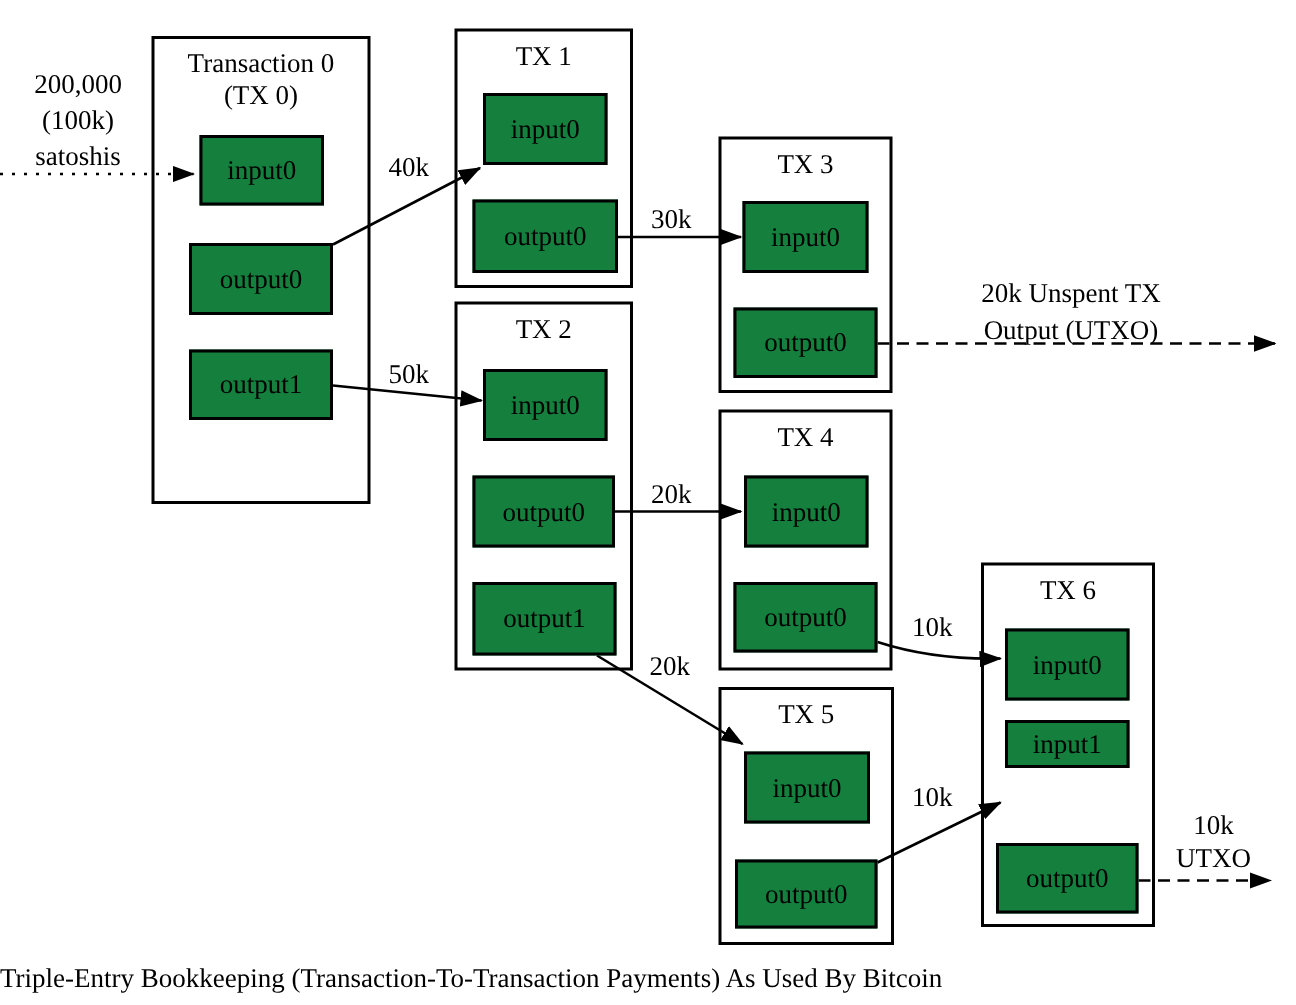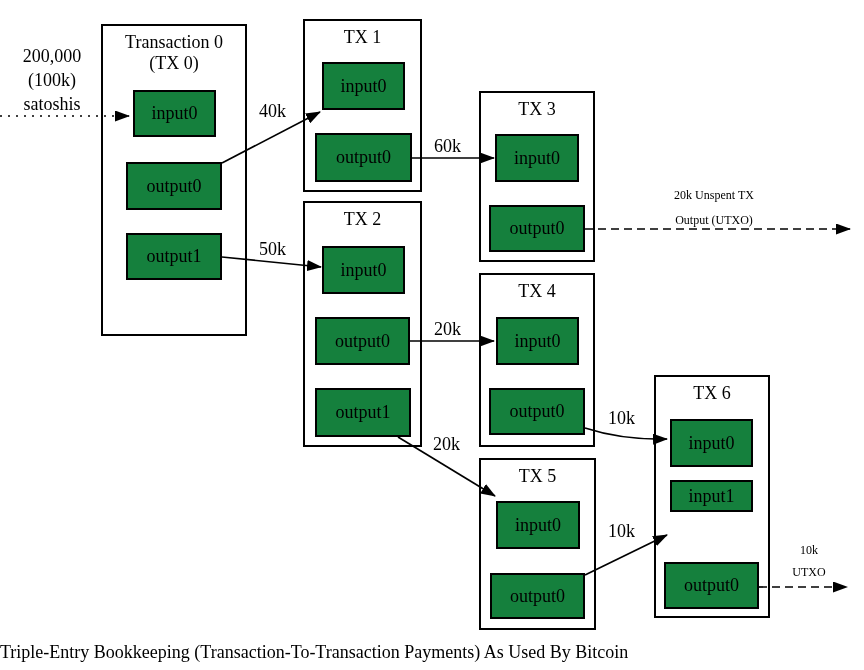--- a/index.html
+++ b/index.html
@@ -14,21 +14,21 @@
     position:absolute; border:2px solid #000; background:transparent;
     box-sizing:border-box;
   }
   .tx-title { text-align:center; font-size:18px; line-height:21px; padding-top:6px; }
   .slot {
     position:absolute; border:2px solid #000; background:#15803d;
     box-sizing:border-box; display:flex; align-items:center; justify-content:center;
     font-size:18px;
   }
   .edge-label { position:absolute; font-size:18px; line-height:20px; white-space:nowrap; }
-  .edge-label-multi { position:absolute; font-size:12px; line-height:25px; text-align:center; }
+  .edge-label-multi { position:absolute; font-size:18px; line-height:25px; text-align:center; }
   .source-note { position:absolute; left:6px; top:44px; width:92px; text-align:center; font-size:18px; line-height:24px; }
   .caption { position:absolute; left:0; top:642px; width:854px; font-size:18px; }
 </style>
 </head>
 <body>
 
 <div class="canvas">
 
   <svg class="arrow-layer" viewBox="0 0 864 670" xmlns="http://www.w3.org/2000/svg">
     <defs>
@@ -95,21 +95,21 @@
 
   <div class="tx" style="left:654px;top:375px;width:116px;height:243px">
     <div class="tx-title">TX 6</div>
   </div>
   <div class="slot" style="left:670px;top:419px;width:83px;height:48px">input0</div>
   <div class="slot" style="left:670px;top:480px;width:83px;height:32px">input1</div>
   <div class="slot" style="left:664px;top:562px;width:95px;height:47px">output0</div>
 
   <div class="edge-label" style="left:259px;top:101px">40k</div>
   <div class="edge-label" style="left:259px;top:239px">50k</div>
-  <div class="edge-label" style="left:434px;top:136px">60k</div>
+  <div class="edge-label" style="left:434px;top:136px">30k</div>
   <div class="edge-label" style="left:434px;top:319px">20k</div>
   <div class="edge-label" style="left:433px;top:434px">20k</div>
   <div class="edge-label" style="left:608px;top:408px">10k</div>
   <div class="edge-label" style="left:608px;top:521px">10k</div>
 
   <div class="edge-label-multi" style="left:640px;top:183px;width:148px">
     <div>20k Unspent TX</div>
     <div>Output (UTXO)</div>
   </div>
 

